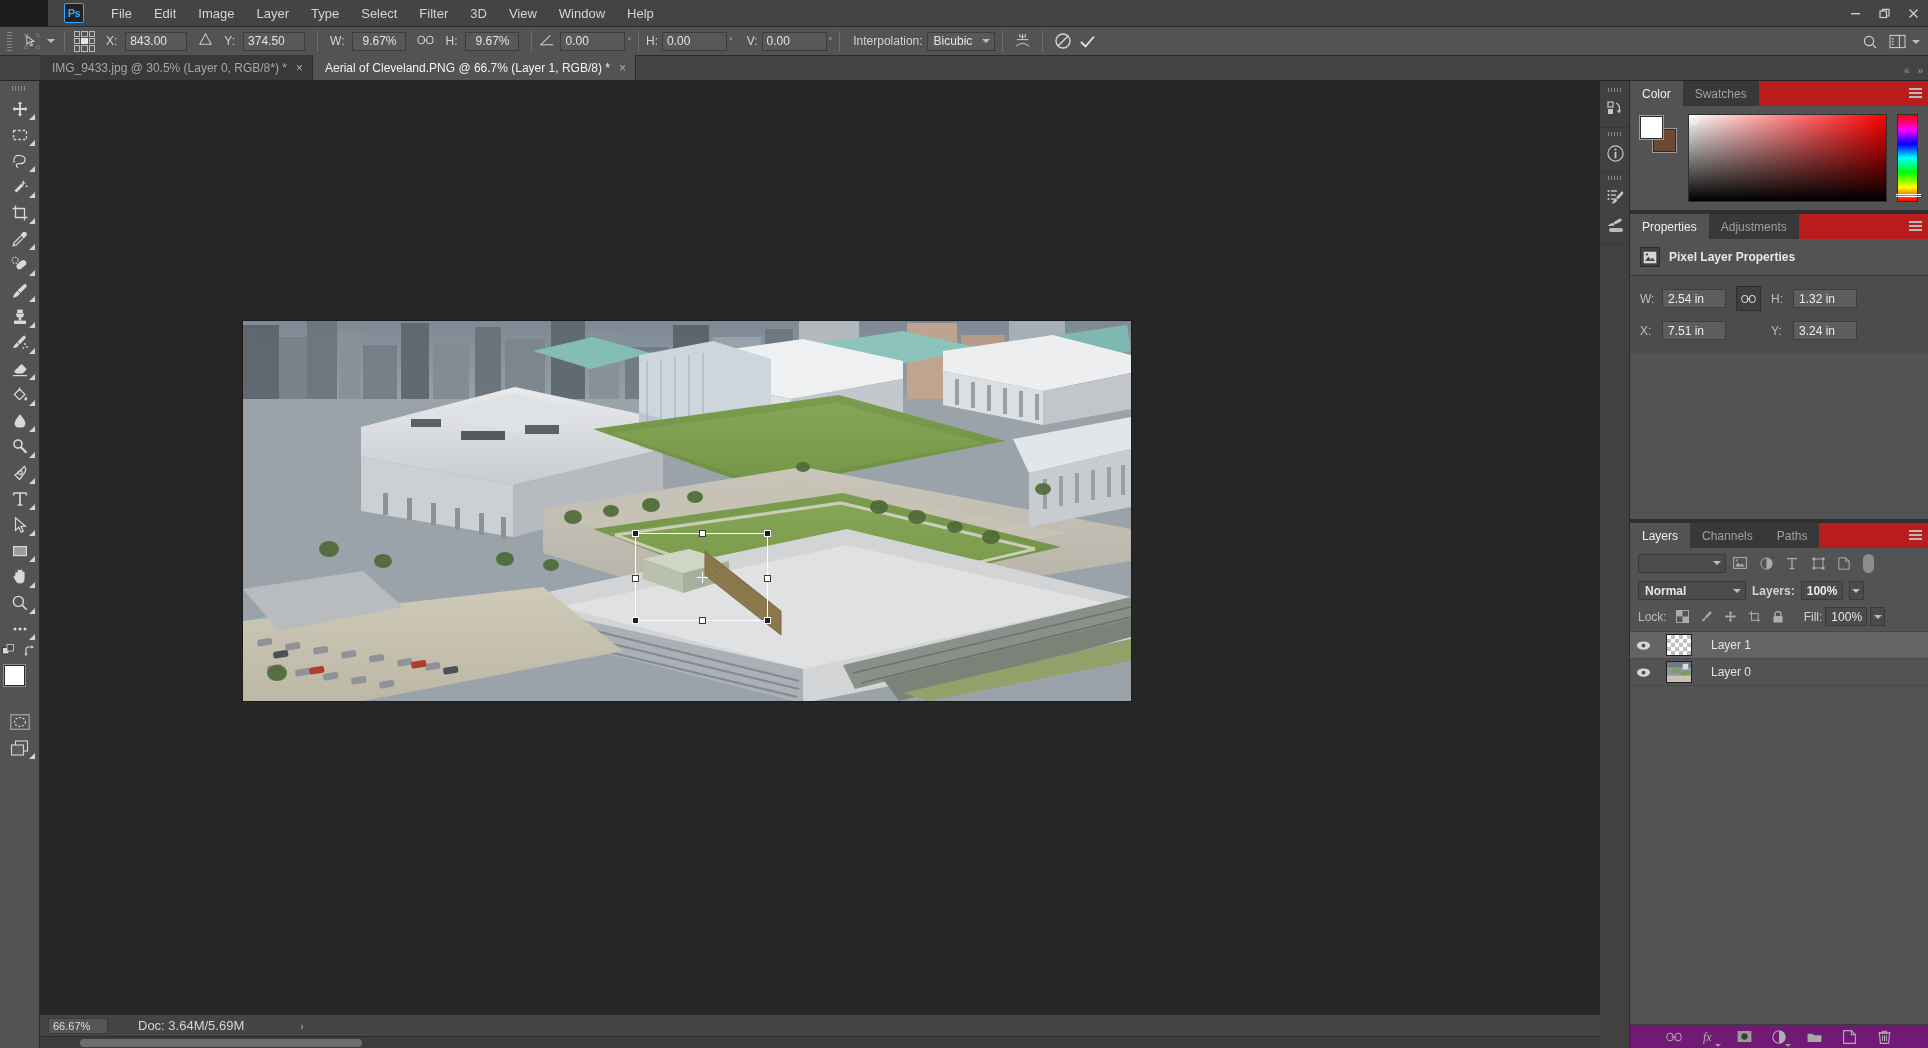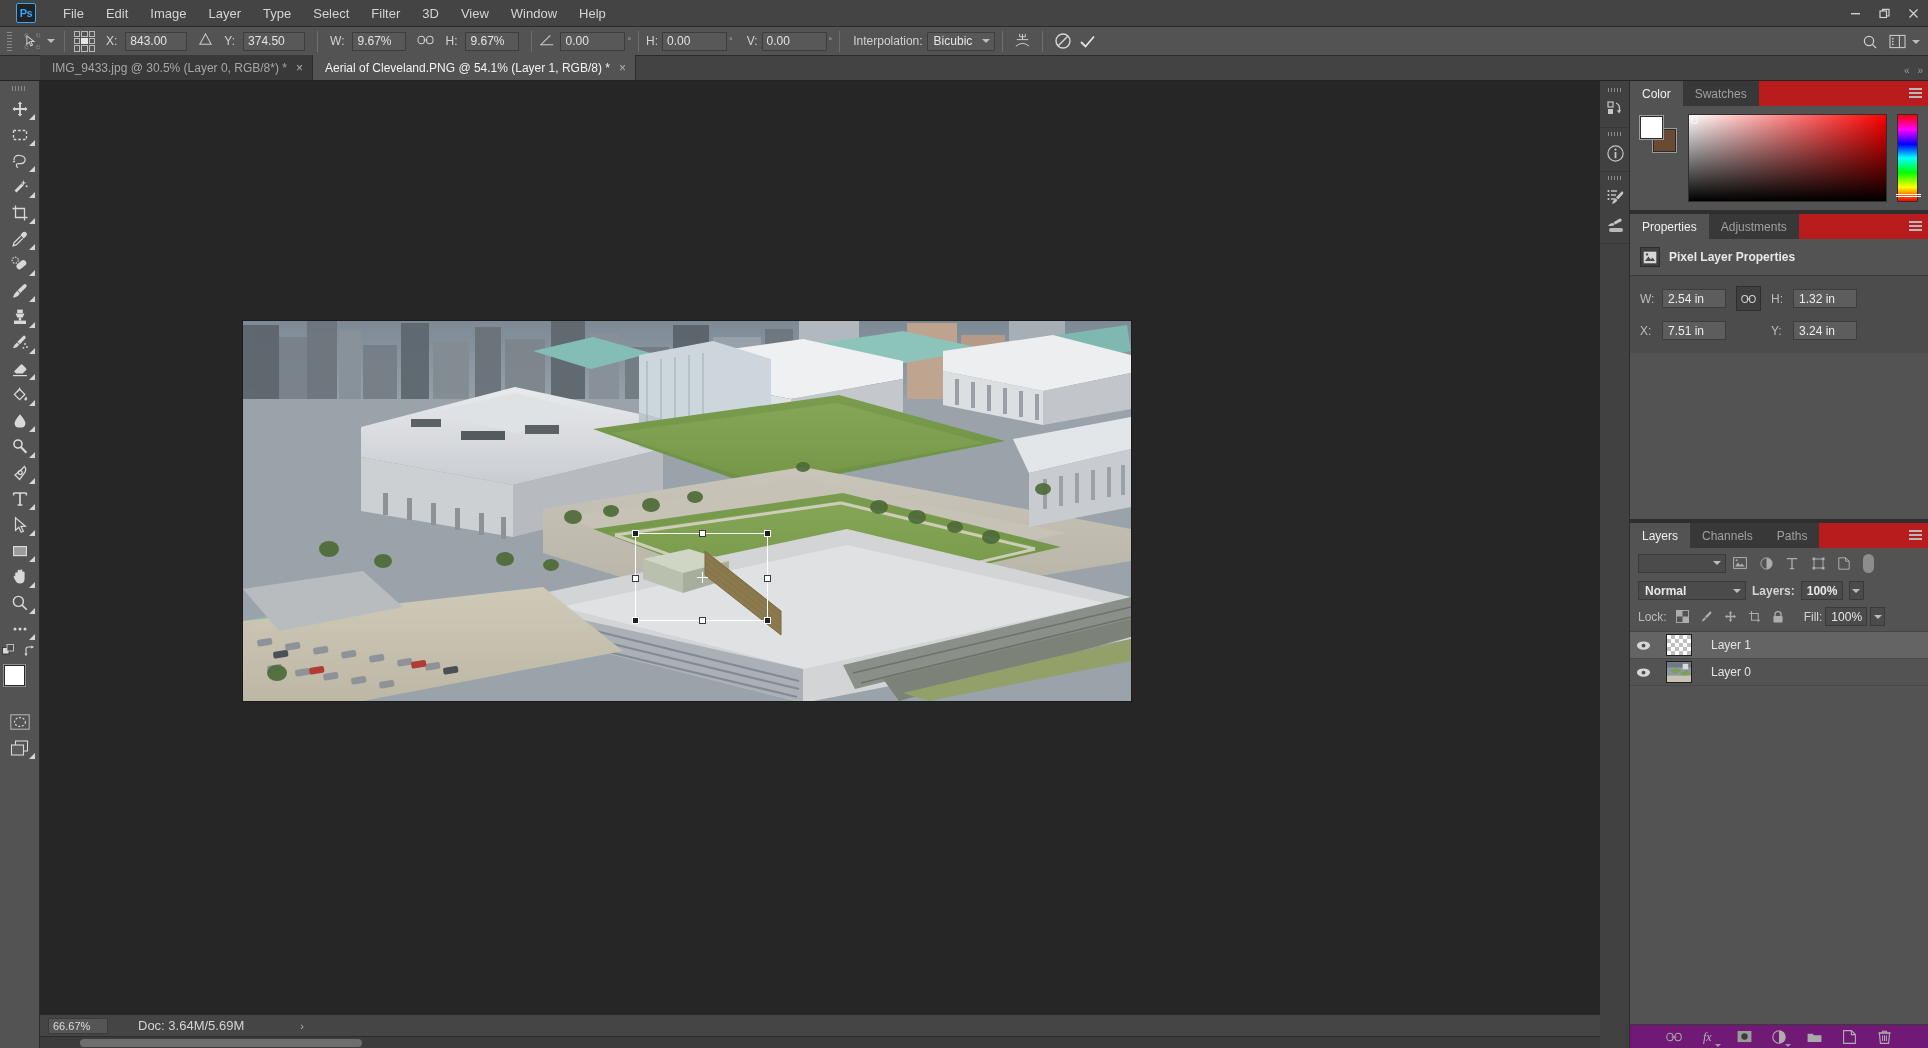--- a/index.html
+++ b/index.html
@@ -10,21 +10,21 @@
     font-size: 12px;
     color: #c4c4c4;
     overflow: hidden;
     -webkit-font-smoothing: antialiased;
   }
   .app { position: relative; width: 1928px; height: 1048px; display: flex; flex-direction: column; background:#1d1d1d; }
 
   
   .menubar {
     height: 27px; background: #444444; display: flex; align-items: center;
-    flex: 0 0 27px; position: relative; border-bottom: 1px solid #2b2b2b;
+    flex: 0 0 27px; position: relative; border-bottom: 1px solid #2b2b2b; margin-left: 48px;
   }
   .ps-logo {
     width: 20px; height: 20px; margin-left: 16px; margin-right: 16px;
     border: 1px solid #31a8ff; background:#222; color:#31a8ff;
     font-size: 11px; font-weight: bold; display:flex; align-items:center; justify-content:center;
     border-radius: 2px; letter-spacing: -0.5px;
   }
   .menu-item {
     padding: 0 11px; height: 27px; line-height: 27px; font-size: 13px; color: #d4d4d4;
     cursor: default; white-space: nowrap;
@@ -48,21 +48,21 @@
   .refpoint-grid { width: 21px; height: 21px; display:grid; grid-template-columns: repeat(3,1fr); grid-template-rows: repeat(3,1fr); gap:1px; margin: 0 6px 0 2px;}
   .refpoint-grid i { background: transparent; border: 1px solid #b9b9b9; display:block; }
   .refpoint-grid i.on { background: #e6e6e6; border-color:#e6e6e6; }
   .opt-label { font-size: 12px; color: #d2d2d2; margin-right: 4px; }
   .opt-field {
     background: #585858; border: 1px solid #3d3d3d; color: #e2e2e2;
     height: 19px; line-height: 17px; font-size: 12px; padding: 0 4px;
     text-align: left; min-width: 40px; display:inline-block;
   }
   .opt-field.w-xl { width: 62px; }
-  .opt-field.w-lg { width: 54px; }
+  .opt-field.w-lg { width: 54px; text-align: center; }
   .opt-field.w-md { width: 65px; }
   .opt-group { display:flex; align-items:center; gap:4px; margin: 0 5px; }
   .deg { color:#b4b4b4; font-size: 9px; margin-left:2px; }
   .select-box {
     background:#585858; border:1px solid #3d3d3d; color:#e6e6e6; height:19px;
     display:flex; align-items:center; padding: 0 4px 0 6px; font-size:12px; gap: 10px; min-width: 66px;
     justify-content: space-between;
   }
   .opt-icon-btn { width: 25px; height: 23px; display:flex; align-items:center; justify-content:center; }
   .optbar-right { position:absolute; right: 4px; top:0; height:29px; display:flex; align-items:center; gap: 2px;}
@@ -384,21 +384,21 @@
       <span class="caret" style="margin-right:4px;"></span>
     </div>
   </div>
 
   <div class="tabbar">
     <div class="doctab">
       <span>IMG_9433.jpg @ 30.5% (Layer 0, RGB/8*) *</span>
       <span class="tab-close">×</span>
     </div>
     <div class="doctab active">
-      <span>Aerial of Cleveland.PNG @ 54.1% (Layer 1, RGB/8) *</span>
+      <span>Aerial of Cleveland.PNG @ 66.7% (Layer 1, RGB/8) *</span>
       <span class="tab-close">×</span>
     </div>
     <div class="tabbar-right">
       <span class="dock-arrow">«</span>
       <span class="dock-arrow">»</span>
     </div>
   </div>
 
   <div class="bodyrow">
 

